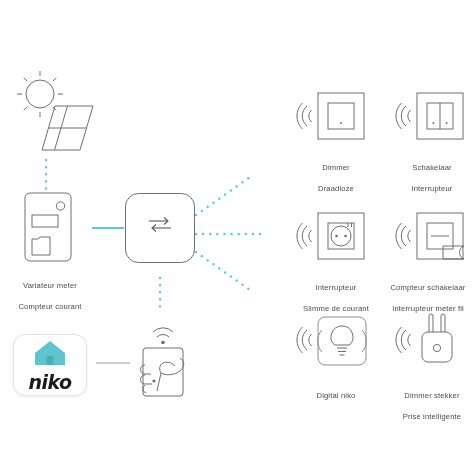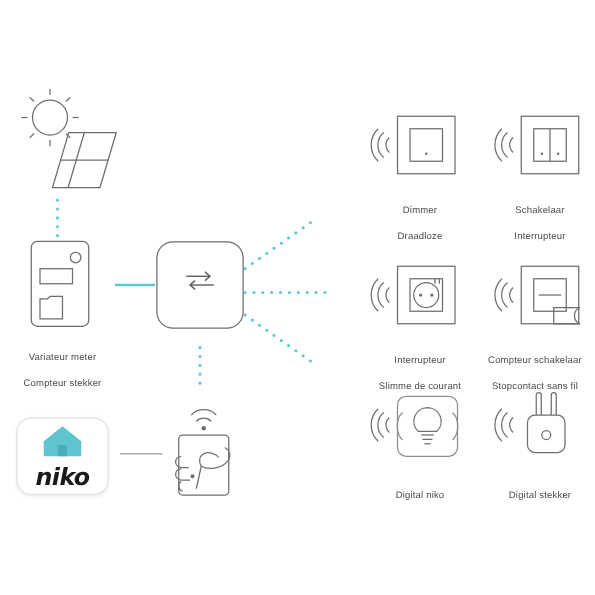--- a/index.html
+++ b/index.html
@@ -92,21 +92,21 @@
     <g>
       <rect class="ln" x="3" y="2" width="46" height="68" rx="5"></rect>
       <circle class="ln" cx="38.5" cy="15" r="4.2"></circle>
       <rect class="ln" x="10" y="24" width="26" height="12"></rect>
       <path class="ln" d="M10,48 L10,64 L28,64 L28,46 L18,46 L16,48 Z"></path>
     </g>
   </svg>
 </div>
 <div class="caption" style="left:0px;top:270px;width:100px;">
   <span>Variateur meter</span>
-  <span>Compteur stekker</span>
+  <span>Compteur courant</span>
 </div>
 
 <div class="node" style="left:124px;top:192px;width:72px;height:72px;">
   <svg width="72" height="72" viewBox="0 0 72 72">
     <rect class="ln" x="1.5" y="1.5" width="69" height="69" rx="13"></rect>
     <g>
       <path class="ln-th" d="M25,29 L44,29"></path>
       <path class="ln-th" d="M40,25.5 L44,29 L40,32.5"></path>
       <path class="ln-th" d="M47,36 L28,36"></path>
       <path class="ln-th" d="M32,32.5 L28,36 L32,39.5"></path>
@@ -214,21 +214,21 @@
     <g>
       <rect class="ln" x="19" y="5" width="46" height="46"></rect>
       <rect class="ln" x="29" y="15" width="26" height="26"></rect>
       <path class="ln" d="M33,28 L51,28"></path>
       <path class="ln" d="M45,38 L66,38 A7,7 0 0 0 66,51 L45,51 Z" fill="#ffffff"></path>
     </g>
   </svg>
 </div>
 <div class="caption" style="left:380px;top:272px;width:96px;">
   <span>Compteur schakelaar</span>
-  <span>Stopcontact sans fil</span>
+  <span>Interrupteur meter fil</span>
 </div>
 
 <div class="node" style="left:296px;top:312px;width:80px;height:58px;">
   <svg width="80" height="58" viewBox="0 0 80 58">
     <g>
       <path class="ln" d="M11,18 A13,13 0 0 0 11,38"></path>
       <path class="ln" d="M6.5,15 A18,18 0 0 0 6.5,41"></path>
       <path class="ln" d="M15.5,22 A8,8 0 0 0 15.5,34"></path>
     </g>
     <g>
@@ -257,14 +257,15 @@
       <path class="ln" d="M29,20 L29,4"></path>
       <path class="ln" d="M29,4 A2,2 0 0 1 33,4 L33,20"></path>
       <path class="ln" d="M41,20 L41,4"></path>
       <path class="ln" d="M41,4 A2,2 0 0 1 45,4 L45,20"></path>
       <rect class="ln" x="22" y="20" width="30" height="30" rx="6"></rect>
       <circle class="ln" cx="37" cy="36" r="3.6"></circle>
     </g>
   </svg>
 </div>
 <div class="caption" style="left:388px;top:380px;width:88px;">
-  <span>Digital stekker</span>
+  <span>Dimmer stekker</span>
+  <span>Prise intelligente</span>
 </div>
 
 </body></html>

